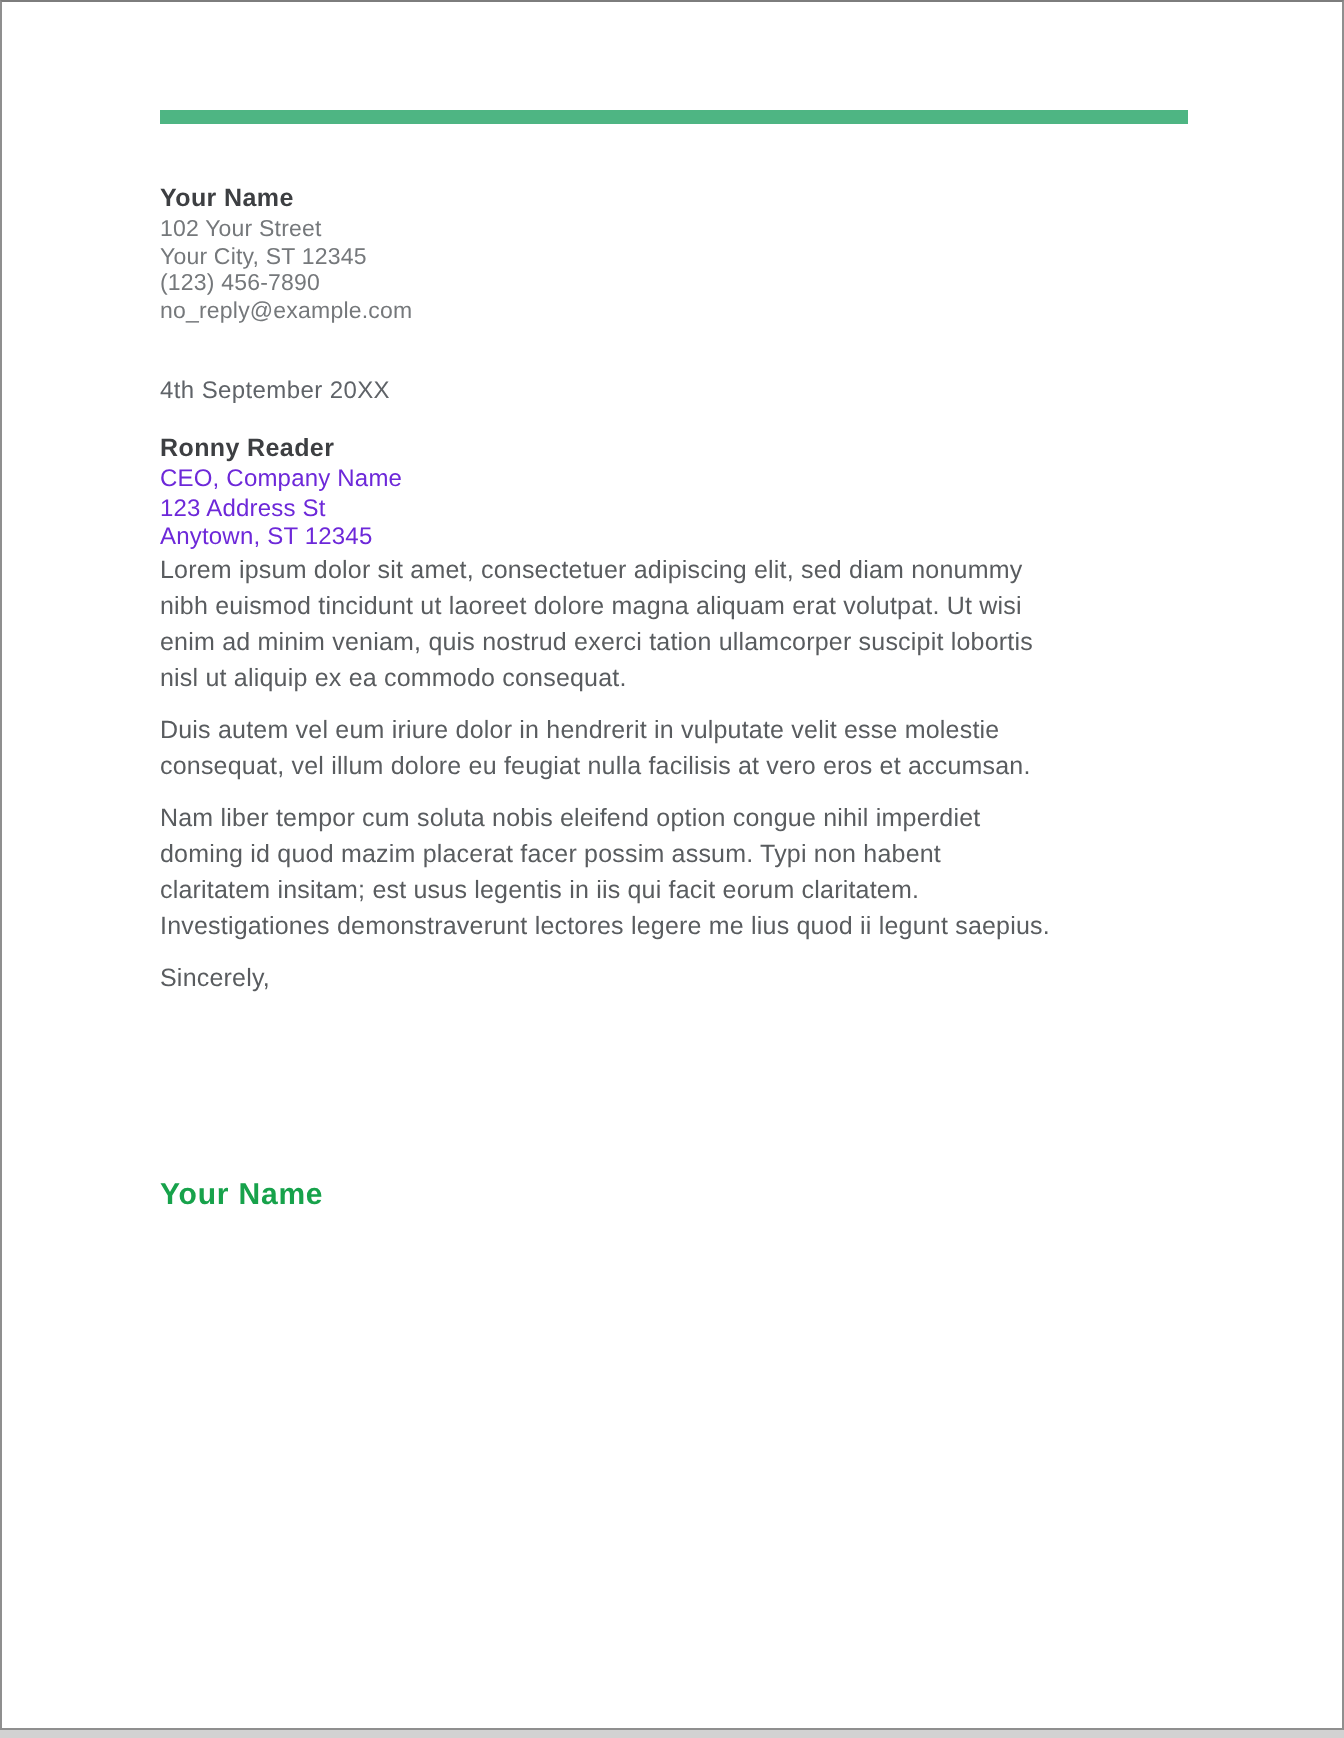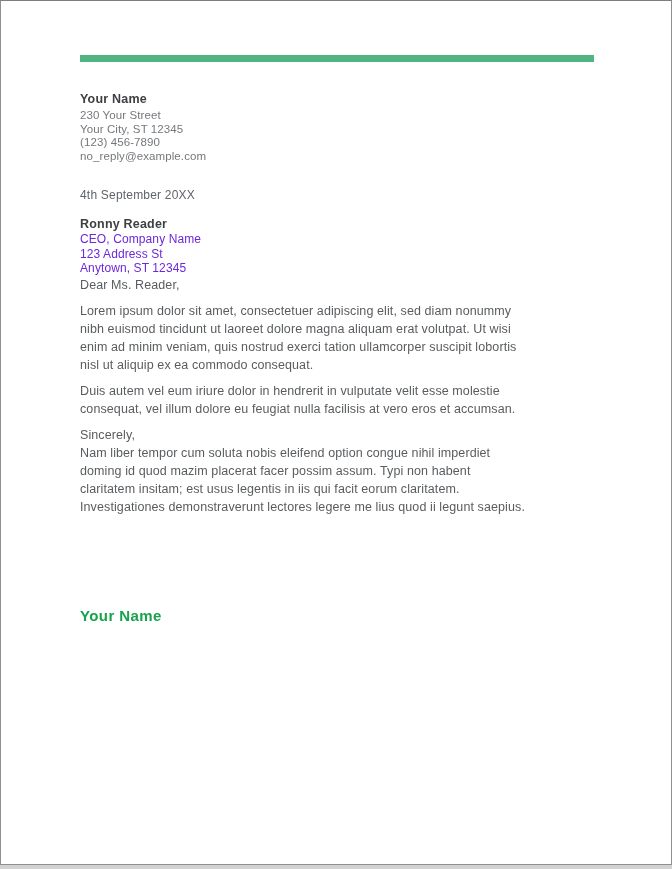--- a/index.html
+++ b/index.html
@@ -94,44 +94,43 @@
 <body>
 
 <div class="page">
   <div class="content">
 
     <div class="accent-bar" style="background: rgb(78, 181, 131);"></div>
 
     <div class="sender-block">
       <div class="sender-name">Your Name</div>
       <div class="sender-address">
-        <div class="line">230 Your Street</div>
+        <div class="line">102 Your Street</div>
         <div class="line">Your City, ST 12345</div>
         <div class="line">(123) 456-7890</div>
         <div class="line">no_reply@example.com</div>
       </div>
     </div>
 
     <div class="date-line">4th September 20XX</div>
 
     <div class="recipient-block">
       <div class="recipient-name">Ronny Reader</div>
       <div class="recipient-lines">
         <div class="line">CEO, Company Name</div>
         <div class="line">123 Address St</div>
         <div class="line">Anytown, ST 12345</div>
       </div>
     </div>
 
-    <p class="body-text salutation">Dear Ms. Reader,</p>
 
     <p class="body-text">Lorem ipsum dolor sit amet, consectetuer adipiscing elit, sed diam nonummy nibh euismod tincidunt ut laoreet dolore magna aliquam erat volutpat. Ut wisi enim ad minim veniam, quis nostrud exerci tation ullamcorper suscipit lobortis nisl ut aliquip ex ea commodo consequat.</p>
 
     <p class="body-text">Duis autem vel eum iriure dolor in hendrerit in vulputate velit esse molestie consequat, vel illum dolore eu feugiat nulla facilisis at vero eros et accumsan.</p>
 
+    <p class="body-text">Nam liber tempor cum soluta nobis eleifend option congue nihil imperdiet doming id quod mazim placerat facer possim assum. Typi non habent claritatem insitam; est usus legentis in iis qui facit eorum claritatem. Investigationes demonstraverunt lectores legere me lius quod ii legunt saepius.</p>
+
     <p class="body-text closing">Sincerely,</p>
-
-    <p class="body-text">Nam liber tempor cum soluta nobis eleifend option congue nihil imperdiet doming id quod mazim placerat facer possim assum. Typi non habent claritatem insitam; est usus legentis in iis qui facit eorum claritatem. Investigationes demonstraverunt lectores legere me lius quod ii legunt saepius.</p>
 
     <div class="signature" style="color: rgb(23, 162, 75);">Your Name</div>
 
   </div>
 </div>
 
 </body></html>

